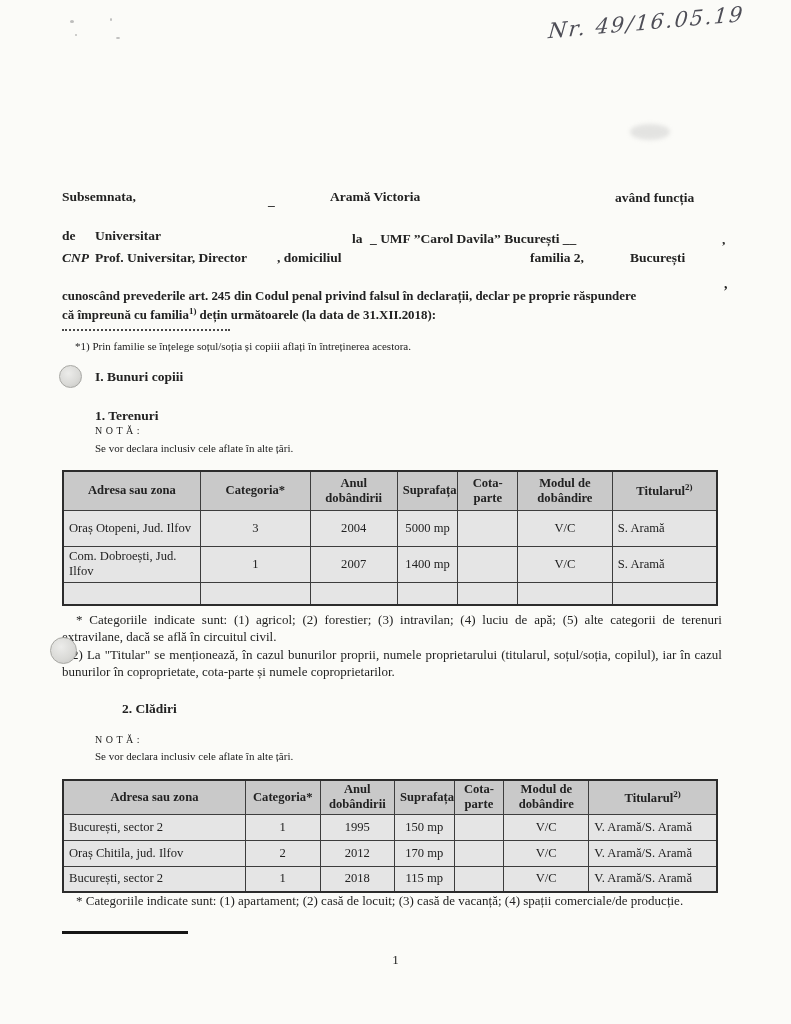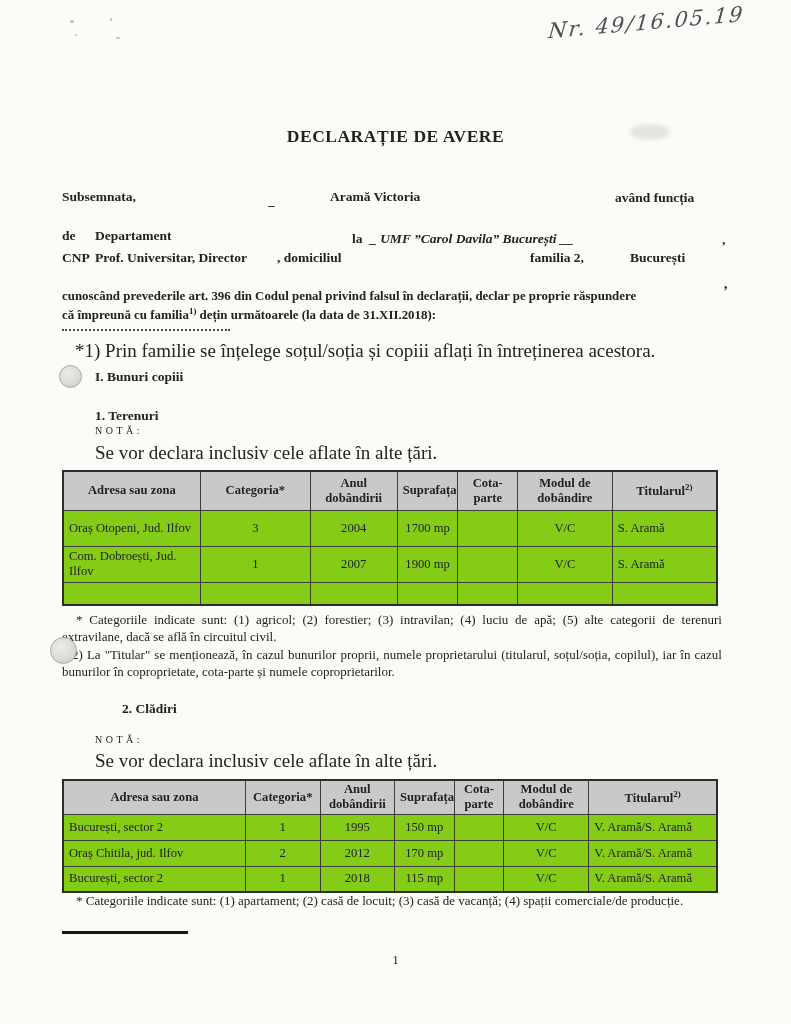--- a/index.html
+++ b/index.html
@@ -1,22 +1,22 @@
 <!DOCTYPE html>
 <html><head>
 <meta charset="utf-8">
 <style>
   * { margin:0; padding:0; box-sizing:border-box; }
   html,body { background:#9a9a9a; }
   body { font-family:"Liberation Serif", serif; }
   .page { position:relative; width:791px; height:1024px; margin:0 auto; background:#fbfbf8; color:#222; overflow:hidden; }
   .abs { position:absolute; }
   .b { font-weight:bold; }
-  .i { font-style:italic; }
-  .fs13 { font-size:19px; }
+  .i { }
+  .fs13 { font-size:11px; }
   .fs135 { font-size:13.5px; }
 
   .speck { position:absolute; background:#8a8a8a; border-radius:50%; opacity:.55; }
 
   .handwritten {
     position:absolute; left:548px; top:10px; width:210px;
     font-family:"DejaVu Serif", serif; font-style:italic;
     font-size:21px; letter-spacing:2px; color:#4e4e57;
     transform:rotate(-5deg) skewX(-10deg); white-space:nowrap;
   }
@@ -38,21 +38,21 @@
   .note-label { letter-spacing:3.5px; font-size:10px; }
 
   .hole-punch { position:absolute; border-radius:50%;
     background:radial-gradient(circle at 40% 35%, #ececea 0%, #d9d9d6 60%, #c2c2c0 100%);
     border:1.5px solid #a8a8a4; }
   #punch1 { left:59px; top:365px; width:23px; height:23px; }
   #punch2 { left:50px; top:637px; width:27px; height:27px; }
 
   table.doc-table { position:absolute; left:62px; width:656px;
     border-collapse:collapse; table-layout:fixed; font-size:12.6px;
-    border:2.5px solid #2c2c2c; background:#84cc16; }
+    border:2.5px solid #2c2c2c; background:#e5e5e5; }
   .doc-table th, .doc-table td { border:1.6px solid #3d3d3d; padding:1px 5px; overflow:hidden; }
   .doc-table th { background:#c9c9c9; font-weight:bold; text-align:center; line-height:1.2; }
   .doc-table td.al { text-align:left; }
   .doc-table td.ac { text-align:center; }
   #table-terenuri { top:470px; }
   #table-terenuri th { height:39px; }
   #table-terenuri tbody tr { height:36px;margin-top:20px; }
   #table-terenuri tbody tr:last-child { height:23px; }
   #table-cladiri { top:779px; }
   #table-cladiri th { height:34px; }
@@ -73,43 +73,42 @@
 
   <div class="speck" style="left:70px;top:20px;width:4px;height:3px;"></div>
   <div class="speck" style="left:110px;top:18px;width:2px;height:3px;"></div>
   <div class="speck" style="left:75px;top:34px;width:2px;height:2px;"></div>
   <div class="speck" style="left:116px;top:37px;width:4px;height:2px;"></div>
 
   <div class="handwritten">Nr. 49/16.05.19</div>
 
   <div class="smudge"></div>
 
-  <div class="title">DECLARAȚIE DE AVERE</div>
 
   <div class="intro">
     <span class="abs b" style="left:62px;top:189px;">Subsemnata,</span>
     <span class="abs b" style="left:268px;top:193px;">_</span>
     <span class="abs b" style="left:330px;top:189px;">Aramă Victoria</span>
     <span class="abs b" style="left:615px;top:190px;">având funcția</span>
 
     <span class="abs b" style="left:95px;top:206px;margin-top:44px;">Prof. Universitar, Director</span>
 
     <span class="abs b" style="left:62px;top:228px;">de</span>
-    <span class="abs b" style="left:95px;top:228px;">Departament</span>
+    <span class="abs b" style="left:95px;top:228px;">Universitar</span>
     <span class="abs b" style="left:352px;top:231px;">la</span>
     <span class="abs b i" style="left:370px;top:231px;">_ UMF ”Carol Davila” București __</span>
     <span class="abs comma-mark" style="left:722px;top:232px;">,</span>
 
-    <span class="abs b" style="left:62px;top:250px;">CNP</span>
+    <span class="abs b" style="left:62px;top:250px;font-style:italic;">CNP</span>
     <span class="abs b" style="left:277px;top:250px;">, domiciliul</span>
     <span class="abs b" style="left:530px;top:250px;">familia 2,</span>
     <span class="abs b" style="left:630px;top:250px;">București</span>
   </div>
 
-  <div class="abs decl" style="left:62px;top:289px;">cunoscând prevederile art. 396 din Codul penal privind falsul în declarații, declar pe proprie răspundere</div>
+  <div class="abs decl" style="left:62px;top:289px;">cunoscând prevederile art. 245 din Codul penal privind falsul în declarații, declar pe proprie răspundere</div>
   <span class="abs comma-mark" style="left:724px;top:276px;">,</span>
   <div class="abs decl" style="left:62px;top:306px;"><span>că împreună cu familia</span><sup>1)</sup><span> dețin următoarele (la data de 31.XII.2018):</span></div>
 
   <div class="dotted-rule"></div>
 
   <div class="abs fs13" style="left:75px;top:340px;">*1) Prin familie se înțelege soțul/soția și copiii aflați în întreținerea acestora.</div>
 
   <div class="hole-punch" id="punch1"></div>
   <div class="abs b fs135" style="left:95px;top:369px;">I. Bunuri copiii</div>
 
@@ -136,30 +135,30 @@
           <th>Cota-parte</th>
           <th>Modul de dobândire</th>
           <th>Titularul<sup>2)</sup></th>
         </tr>
       </thead>
       <tbody>
         <tr>
           <td class="al">Oraș Otopeni, Jud. Ilfov</td>
           <td class="ac">3</td>
           <td class="ac">2004</td>
-          <td class="ac">1700 mp</td>
+          <td class="ac">5000 mp</td>
           <td class="ac"></td>
           <td class="ac">V/C</td>
           <td class="al">S. Aramă</td>
         </tr>
         <tr>
           <td class="al">Com. Dobroești, Jud. Ilfov</td>
           <td class="ac">1</td>
           <td class="ac">2007</td>
-          <td class="ac">1900 mp</td>
+          <td class="ac">1400 mp</td>
           <td class="ac"></td>
           <td class="ac">V/C</td>
           <td class="al">S. Aramă</td>
         </tr>
         <tr>
           <td class="al"></td>
           <td class="ac"></td>
           <td class="ac"></td>
           <td class="ac"></td>
           <td class="ac"></td>

